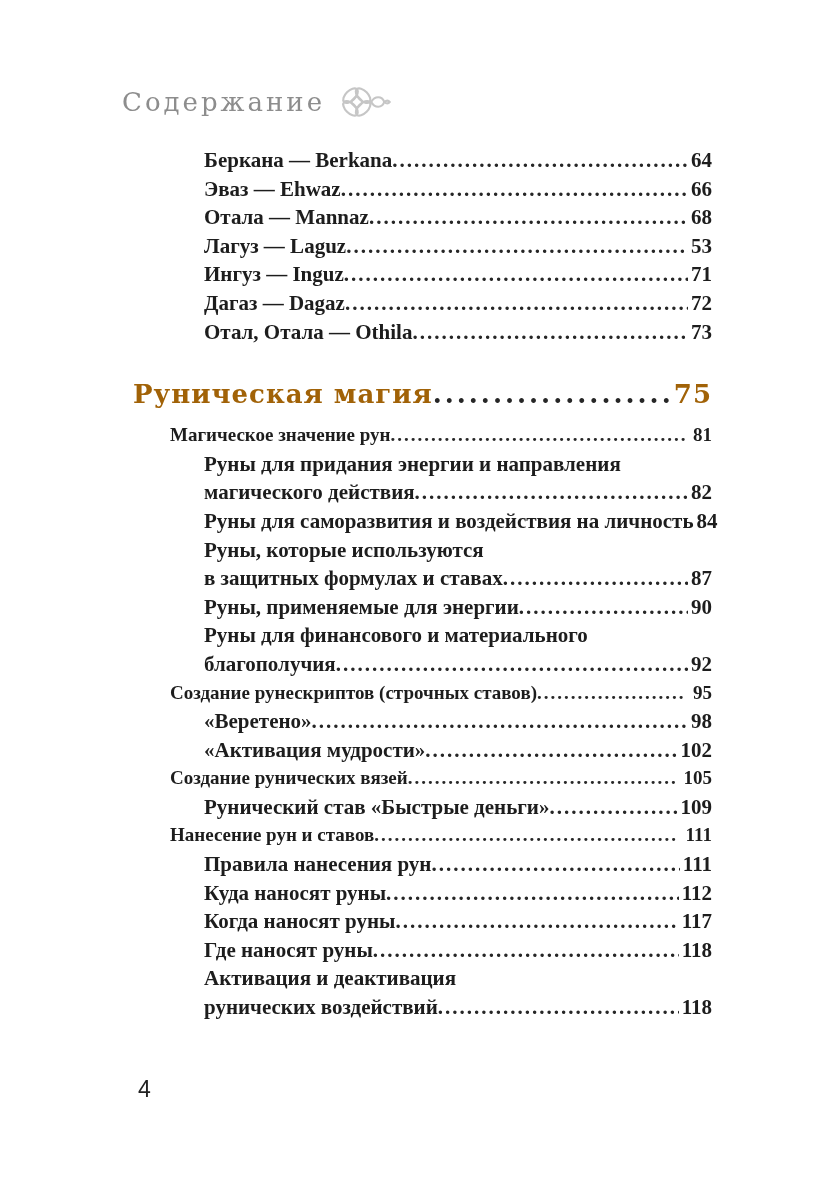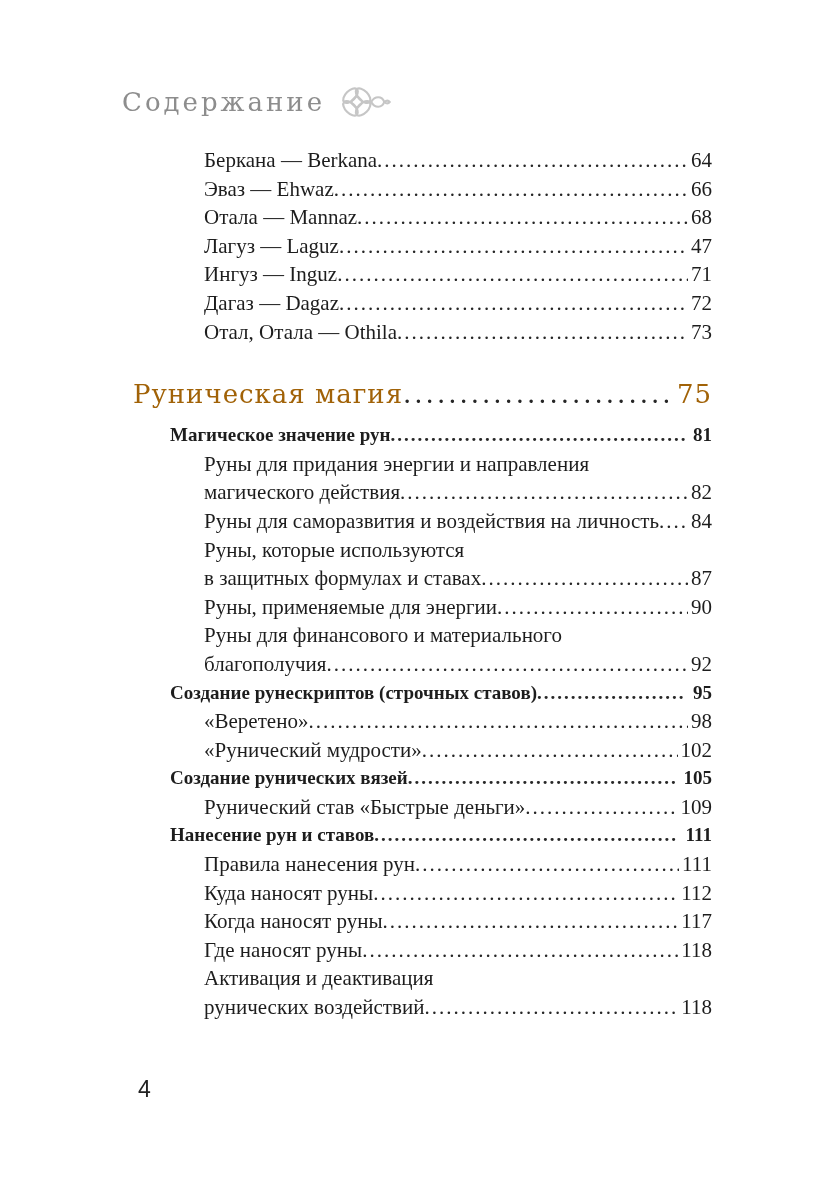--- a/index.html
+++ b/index.html
@@ -39,20 +39,21 @@
     position: absolute;
     left: 133px;
     right: 104px;
     top: 146px;
   }
   .entry { margin: 0; }
   .entry .row {
     display: flex;
     align-items: flex-end;
     line-height: 28.6px;
+    font-weight: bold;
   }
   .t  { white-space: nowrap; flex: 0 0 auto; }
   .leader {
     flex: 1 1 auto;
     min-width: 0;
     overflow: hidden;
   }
   .leader::after {
     content: "........................................................................................................................................................";
     white-space: nowrap;
@@ -126,21 +127,21 @@
       <div class="row">
         <span class="t">Отала — Mannaz</span>
         <span class="leader"></span>
         <span class="pg">68</span>
       </div>
     </div>
     <div class="entry sub">
       <div class="row">
         <span class="t">Лагуз — Laguz</span>
         <span class="leader"></span>
-        <span class="pg">47</span>
+        <span class="pg">53</span>
       </div>
     </div>
     <div class="entry sub">
       <div class="row">
         <span class="t">Ингуз — Inguz</span>
         <span class="leader"></span>
         <span class="pg">71</span>
       </div>
     </div>
     <div class="entry sub">
@@ -224,21 +225,21 @@
     </div>
     <div class="entry sub">
       <div class="row">
         <span class="t">«Веретено»</span>
         <span class="leader"></span>
         <span class="pg">98</span>
       </div>
     </div>
     <div class="entry sub">
       <div class="row">
-        <span class="t">«Рунический мудрости»</span>
+        <span class="t">«Активация мудрости»</span>
         <span class="leader"></span>
         <span class="pg">102</span>
       </div>
     </div>
     <div class="entry section">
       <div class="row">
         <span class="t">Создание рунических вязей</span>
         <span class="leader"></span>
         <span class="pg">105</span>
       </div>

